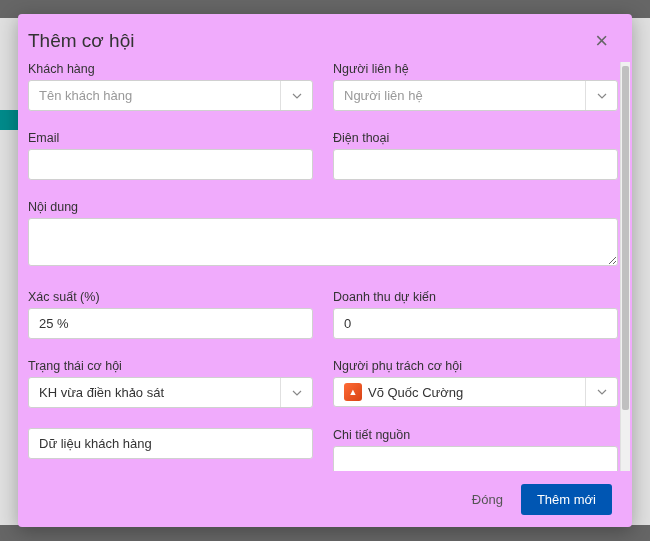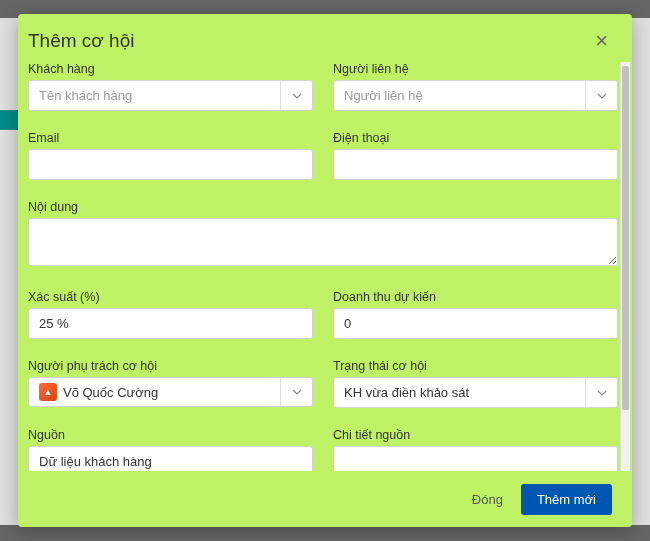--- a/index.html
+++ b/index.html
@@ -1,20 +1,20 @@
 <!DOCTYPE html>
 <html><head>
 <meta charset="utf-8">
 <style>
 * { box-sizing: border-box; margin: 0; padding: 0; }
 body { font-family: -apple-system, BlinkMacSystemFont, "Segoe UI", Arial, sans-serif; background: #e0e0e0; width: 650px; height: 541px; overflow: hidden; position: relative; }
 .backdrop-top { position: absolute; top: 0; left: 0; right: 0; height: 18px; background: #666; }
 .backdrop-teal { position: absolute; top: 110px; left: 0; width: 18px; height: 20px; background: #008b8b; }
 .backdrop-bottom { position: absolute; bottom: 0; left: 0; right: 0; height: 16px; background: #666; }
-.modal { position: absolute; top: 14px; left: 18px; right: 18px; bottom: 14px; background: #bef264; border-radius: 4px; box-shadow: 0 4px 20px rgba(0,0,0,0.3); display: flex; flex-direction: column; }
+.modal { position: absolute; top: 14px; left: 18px; right: 18px; bottom: 14px; background: #f0abfc; border-radius: 4px; box-shadow: 0 4px 20px rgba(0,0,0,0.3); display: flex; flex-direction: column; }
 .modal-header { display: flex; justify-content: space-between; align-items: center; padding: 16px 20px 10px 10px; }
 .modal-title { font-size: 19px; font-weight: 400; color: #333; }
 .close-btn { background: none; border: none; font-size: 22px; color: #666; cursor: pointer; line-height: 1; padding: 0 4px; }
 .modal-body { flex: 1; overflow-y: auto; padding: 0 14px 10px 10px; position: relative; }
 .scrollbar-track { position: absolute; right: 2px; top: 0; bottom: 0; width: 10px; background: #f0f0f0; border-left: 1px solid #e0e0e0; }
 .scrollbar-thumb { position: absolute; left: 1px; right: 1px; top: 4px; height: 84%; background: #c0c0c0; border-radius: 2px; }
 .form-row { display: flex; gap: 20px; margin-bottom: 20px; }
 .form-col { flex: 1; }
 .form-col-full { width: 100%; }
 .label { display: block; font-size: 12.5px; color: #333; margin-bottom: 4px; }
@@ -100,49 +100,48 @@
         <input class="input" value="25 %" style="">
       </div>
       <div class="form-col">
         <label class="label">Doanh thu dự kiến</label>
         <input class="input" value="0" style="">
       </div>
     </div>
 
     <div class="form-row">
       <div class="form-col">
+        <label class="label">Trạng thái cơ hội</label>
+        <div class="select">
+          <div class="select-text">KH vừa điền khảo sát</div>
+          <div class="select-arrow">
+              <svg viewBox="0 0 10 6">
+                <path d="M1 1l4 4 4-4" stroke="#888" stroke-width="1.2" fill="none"></path>
+              </svg>
+            </div>
+        </div>
+      </div>
+      <div class="form-col">
         <label class="label">Người phụ trách cơ hội</label>
         <div class="select">
           <div class="select-with-avatar">
             <span class="avatar">▲</span>
             <span>Võ Quốc Cường</span>
           </div>
           <div class="select-arrow">
               <svg viewBox="0 0 10 6">
                 <path d="M1 1l4 4 4-4" stroke="#888" stroke-width="1.2" fill="none"></path>
               </svg>
             </div>
         </div>
       </div>
-      <div class="form-col">
-        <label class="label">Trạng thái cơ hội</label>
-        <div class="select">
-          <div class="select-text">KH vừa điền khảo sát</div>
-          <div class="select-arrow">
-              <svg viewBox="0 0 10 6">
-                <path d="M1 1l4 4 4-4" stroke="#888" stroke-width="1.2" fill="none"></path>
-              </svg>
-            </div>
-        </div>
-      </div>
     </div>
 
     <div class="form-row">
       <div class="form-col">
-        <label class="label">Nguồn</label>
         <input class="input" value="Dữ liệu khách hàng" style="">
       </div>
       <div class="form-col">
         <label class="label">Chi tiết nguồn</label>
         <input class="input" value="" style="">
       </div>
     </div>
   </div>
 
   <div class="modal-footer">

